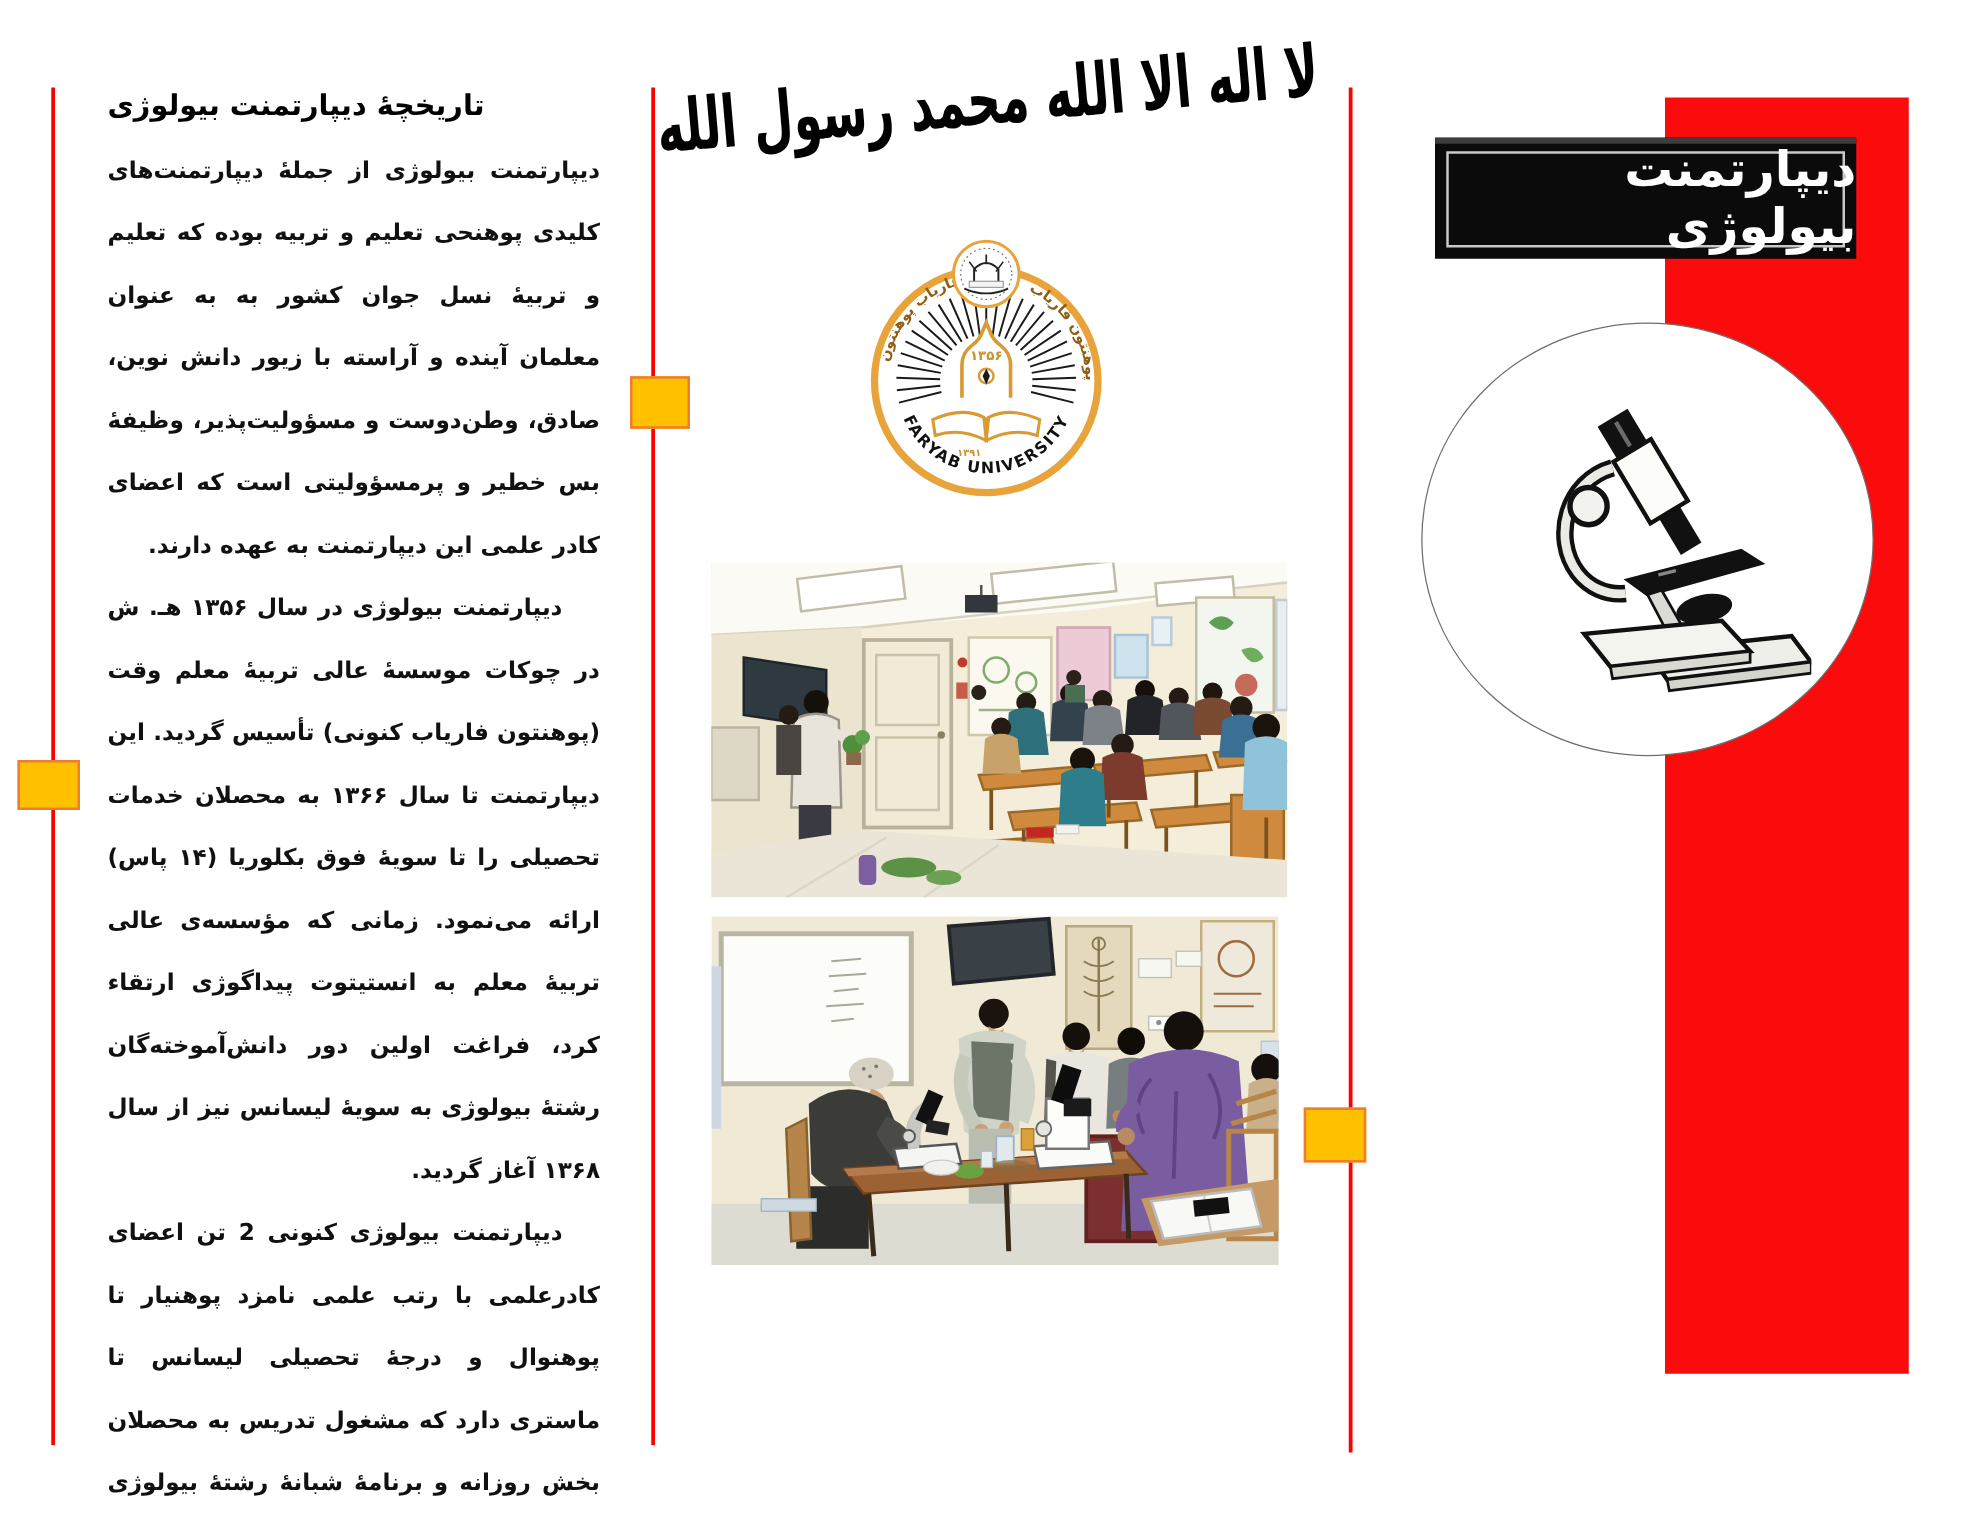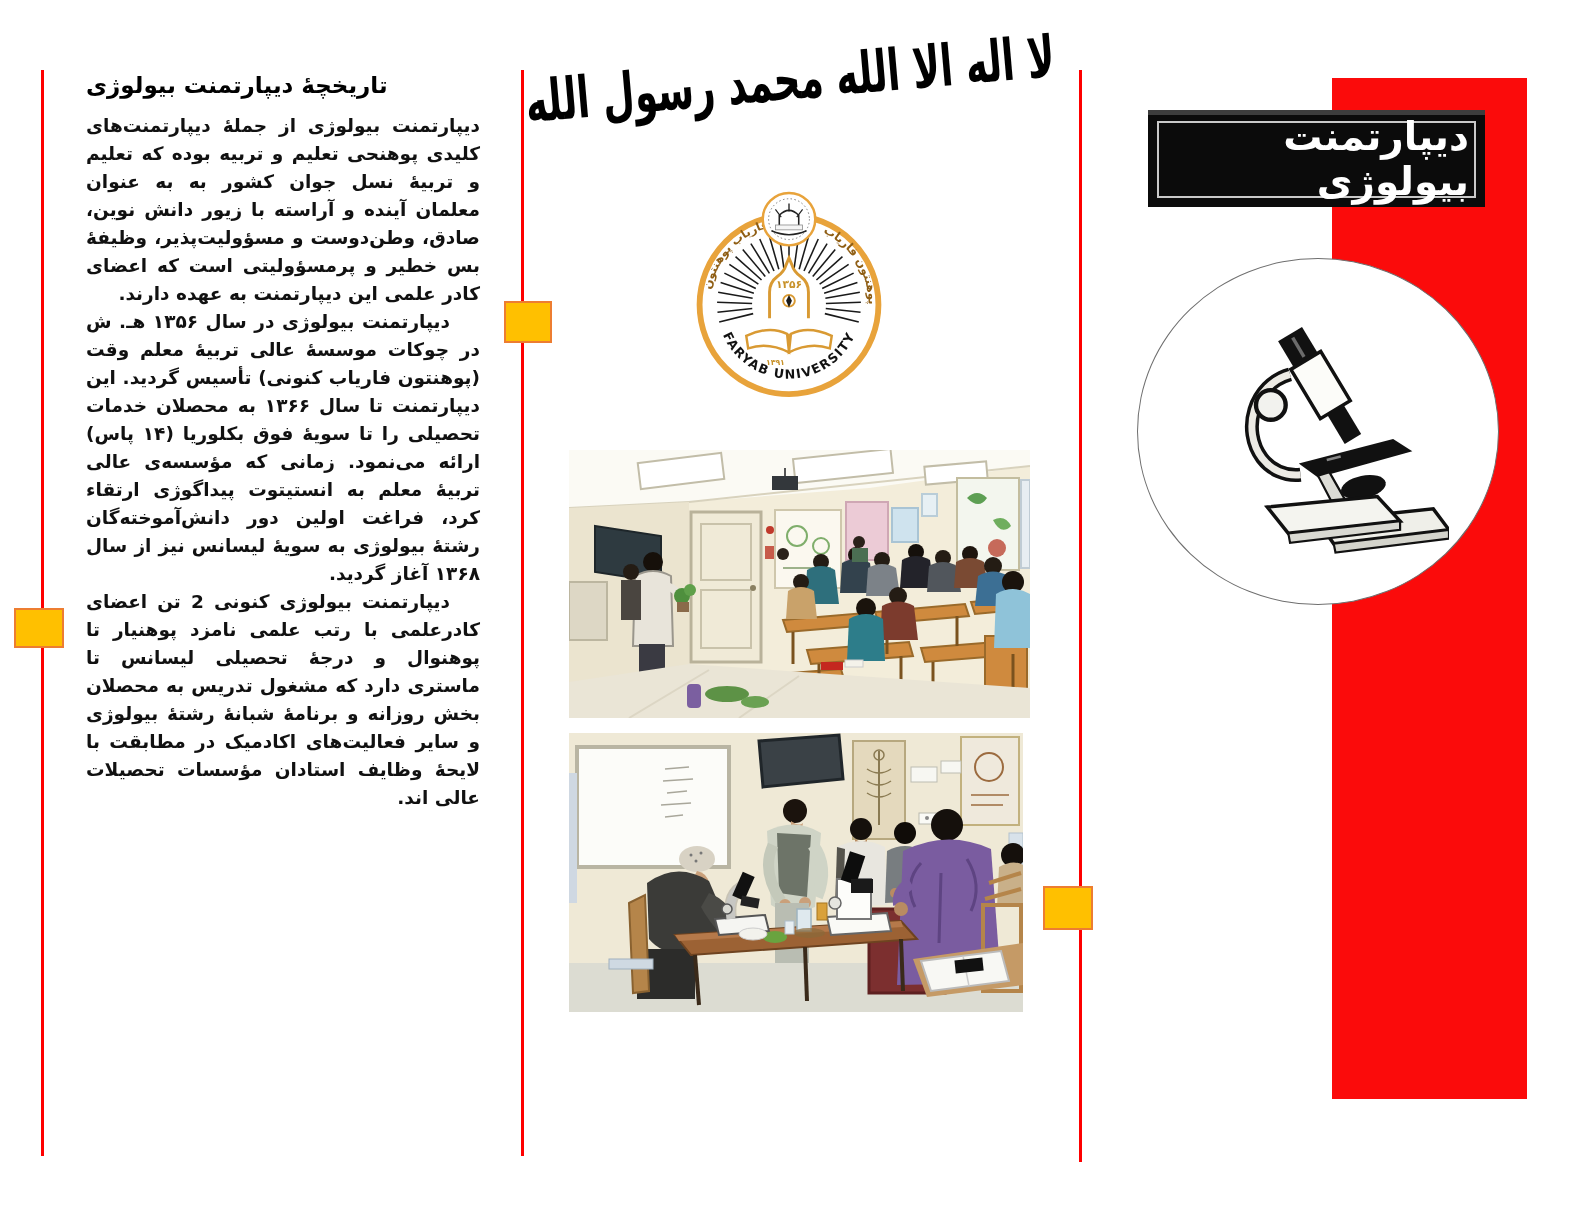--- a/index.html
+++ b/index.html
@@ -15,39 +15,39 @@
   
   .marker{position:absolute;background:#FFC000;border:2px solid #ED7D31;z-index:4;}
   .m1{left:14px;top:608px;width:46px;height:36px;}
   .m2{left:504px;top:301px;width:44px;height:38px;}
   .m3{left:1043px;top:886px;width:46px;height:40px;}
 
   
   .col-history{position:absolute;left:86px;top:72px;width:394px;direction:rtl;
      font-weight:bold;color:#111;}
   .col-history h1{font-size:23px;margin:0 0 14px 0;text-align:left;color:#000;}
-  .col-history p{font-size:18.5px;line-height:28px;margin:0;text-align:justify;}
+  .col-history p{font-size:18.5px;line-height:50px;margin:0;text-align:justify;}
   .col-history p + p{text-indent:30px;}
 
   
   .calligraphy{position:absolute;left:590px;top:6px;width:400px;height:146px;z-index:2;
      display:flex;align-items:center;justify-content:center;direction:rtl;
      font-size:37px;font-weight:bold;color:#000;white-space:nowrap;
      transform:rotate(-5deg) scaleY(1.55);}
   .logo-wrap{position:absolute;left:682px;top:190px;width:214px;height:208px;z-index:2;}
   .photo{position:absolute;border:0;overflow:hidden;z-index:2;}
   .photo1{left:569px;top:450px;width:461px;height:268px;}
   .photo2{left:569px;top:733px;width:454px;height:279px;}
 
   
   .red-band{position:absolute;left:1332px;top:78px;width:195px;height:1021px;background:#fb0b0b;z-index:1;}
   .title-box{position:absolute;left:1148px;top:110px;width:337px;height:97px;background:#0b0b0b;
      z-index:3;box-shadow:inset 0 5px 0 #3d3d3d;display:flex;align-items:center;justify-content:center;}
   .title-box .inner{position:absolute;left:9px;top:11px;right:9px;bottom:9px;border:2px solid #c9c9c9;}
-  .title-box h2{position:relative;margin:16px;color:#ffffff;font-size:39px;font-weight:bold;direction:rtl;z-index:1;}
+  .title-box h2{position:relative;margin:0;color:#ffffff;font-size:39px;font-weight:bold;direction:rtl;z-index:1;}
   .micro-circle{position:absolute;left:1137px;top:258px;width:360px;height:345px;background:#ffffff;
      border:1px solid #6f6f6f;border-radius:50%;z-index:2;display:flex;align-items:center;justify-content:center;}
 </style>
 </head>
 <body>
 
 <div class="page">
 
   <div class="vline l1"></div>
   <div class="vline l2"></div>

